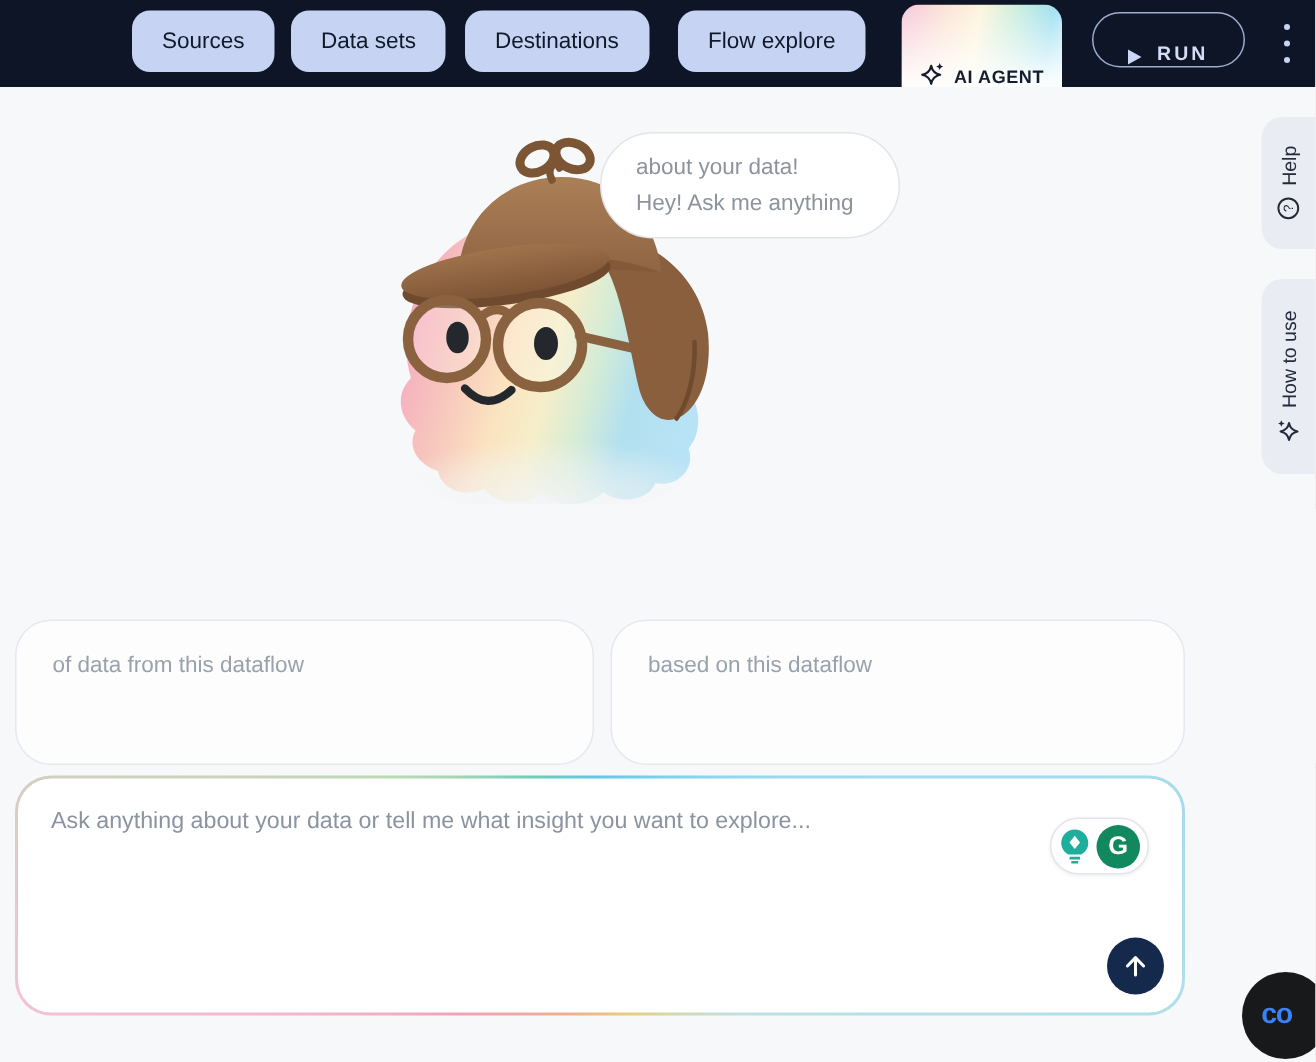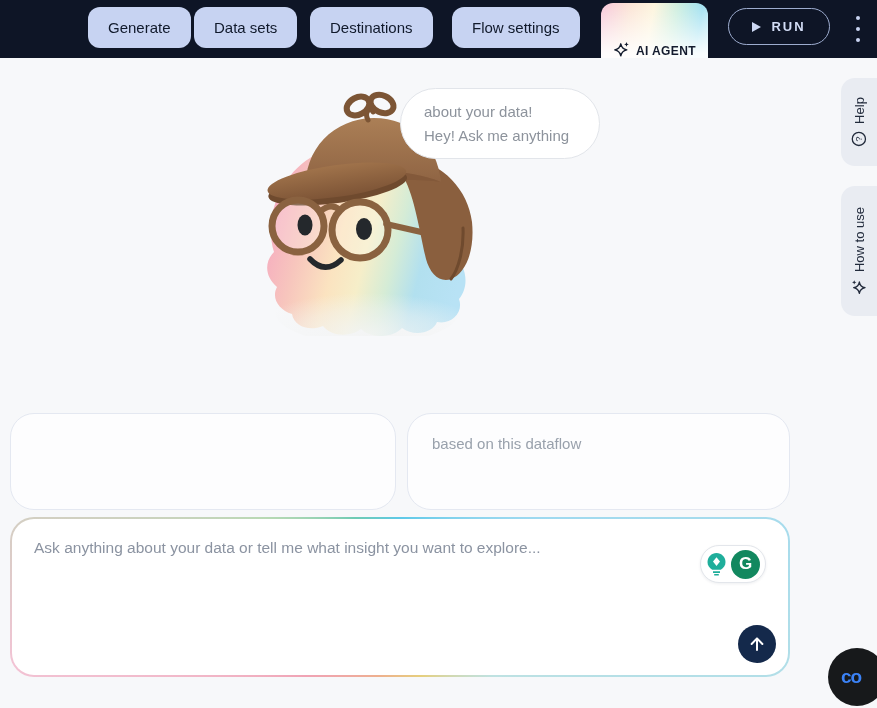--- a/index.html
+++ b/index.html
@@ -17,21 +17,21 @@
   .nav-btn.b3{left:452px;}
 
   .ai-tab{position:absolute;left:601px;top:3px;width:107px;height:55px;border-radius:12px 12px 0 0;
     background:linear-gradient(to bottom, rgba(255,255,255,0) 0%, rgba(255,255,255,.92) 92%),
       linear-gradient(100deg,#f6c6da 0%,#fbe4d6 26%,#fdf4dc 46%,#cdeede 66%,#9fe0f1 88%,#bfe9f5 100%);
     display:flex;align-items:flex-end;justify-content:center;gap:6px;cursor:pointer;}
   .ai-tab .lbl{font-size:12px;font-weight:700;color:#141c2e;letter-spacing:.4px;}
 
   .run-btn{position:absolute;left:728px;top:8px;width:102px;height:37px;border-radius:20px;
     background:transparent;border:1.4px solid #9daccf;color:#d3ddf6;font-size:13px;font-weight:600;
-    letter-spacing:2px;display:flex;align-items:center;justify-content:center;gap:10px;cursor:pointer;}
+    letter-spacing:2px;display:flex;align-items:flex-end;justify-content:center;gap:10px;cursor:pointer;}
   .play-tri{width:0;height:0;border-top:5.5px solid transparent;border-bottom:5.5px solid transparent;
     border-left:9px solid #ccd7f3;}
   .kebab{position:absolute;left:852px;top:16px;width:12px;height:26px;display:flex;flex-direction:column;
     align-items:center;justify-content:space-between;cursor:pointer;}
   .kebab i{width:4px;height:4px;border-radius:50%;background:#c9d4f2;}
 
   
   .side-tab{position:absolute;right:0;width:36px;background:#e9ecf2;border-radius:14px 0 0 14px;
     display:flex;align-items:center;justify-content:center;cursor:pointer;}
   .side-tab .rot{display:flex;align-items:center;gap:7px;transform:rotate(-90deg);
@@ -77,24 +77,24 @@
   .co-badge{position:absolute;right:-9px;bottom:2px;width:58px;height:58px;border-radius:50%;
     background:#17191b;display:flex;align-items:center;justify-content:center;cursor:pointer;z-index:9;}
   .co-badge span{color:#3b82f6;font-size:19px;font-weight:700;letter-spacing:-1px;margin-right:12px;}
 </style>
 </head>
 <body>
 
 <div class="stage">
 
   <header class="topbar">
-    <button class="nav-btn b0">Generate</button>
+    <button class="nav-btn b0">Sources</button>
     <button class="nav-btn b1">Data sets</button>
     <button class="nav-btn b2">Destinations</button>
-    <button class="nav-btn b3">Flow settings</button>
+    <button class="nav-btn b3">Flow explore</button>
 
     <div class="ai-tab">
       <span style="display:flex;">
         <svg width="17" height="17" viewBox="0 0 24 24">
           <path d="M11 4 C 12 9, 14.5 11.5, 19.5 12.5 C 14.5 13.5, 12 16, 11 21 C 10 16, 7.5 13.5, 2.5 12.5 C 7.5 11.5, 10 9, 11 4 Z" fill="none" stroke="#141c2e" stroke-width="2" stroke-linejoin="round"></path>
           <path d="M19 1.5 l1 2.3 2.3 1 -2.3 1 -1 2.3 -1-2.3 -2.3-1 2.3-1 Z" fill="#141c2e"></path>
         </svg>
       </span>
       <span class="lbl">AI AGENT</span>
     </div>
@@ -210,20 +210,21 @@
 
     <path d="M 58 199 Q 73 215 89 200" stroke="#24282c" stroke-width="5.5" fill="none" stroke-linecap="round"></path>
   </svg>
 
   <div class="bubble">
     <span>about your data!</span>
     <span>Hey! Ask me anything</span>
   </div>
 
   <div class="card c0">
+    <p class="s">of data from this dataflow</p>
   </div>
   <div class="card c1">
     <p class="s">based on this dataflow</p>
   </div>
 
   <div class="composer">
     <div class="composer-inner">
       <textarea placeholder="Ask anything about your data or tell me what insight you want to explore..." style=""></textarea>
 
       <div class="gram-pill">

